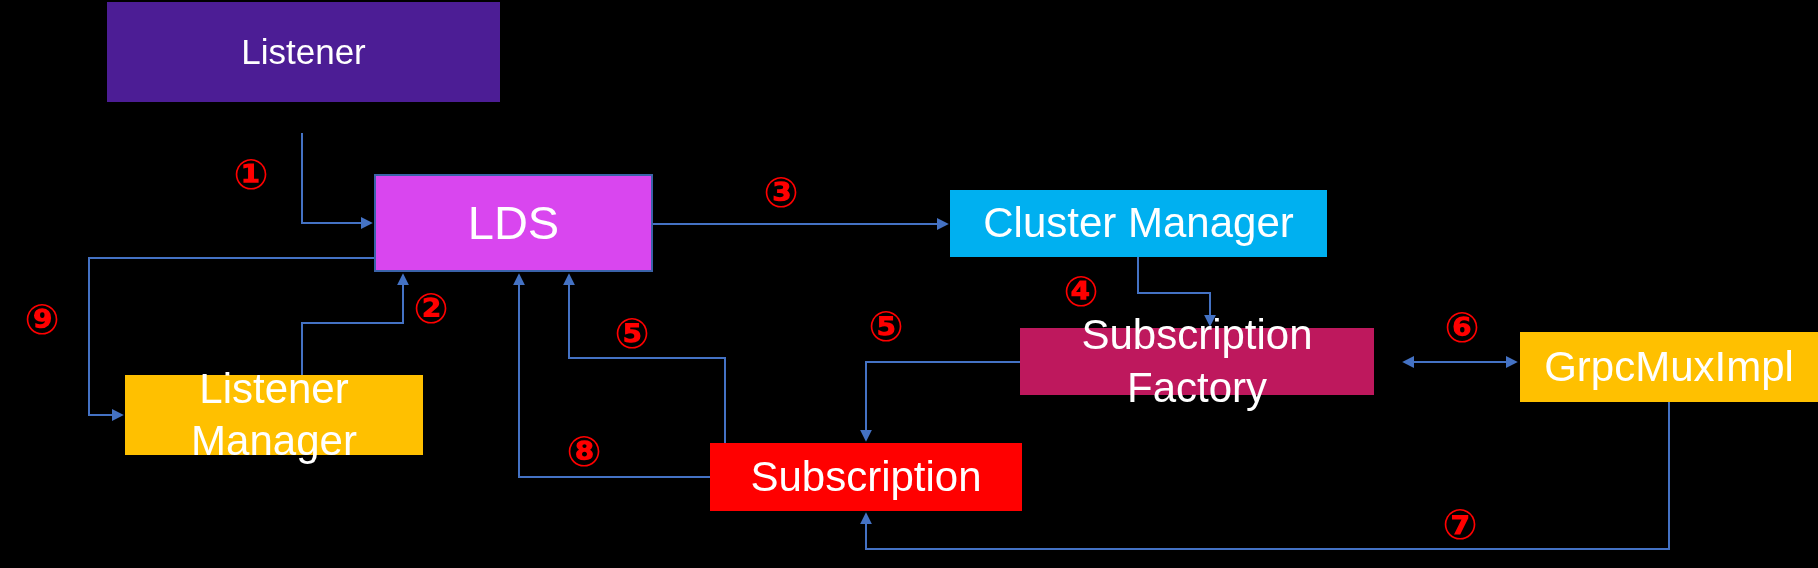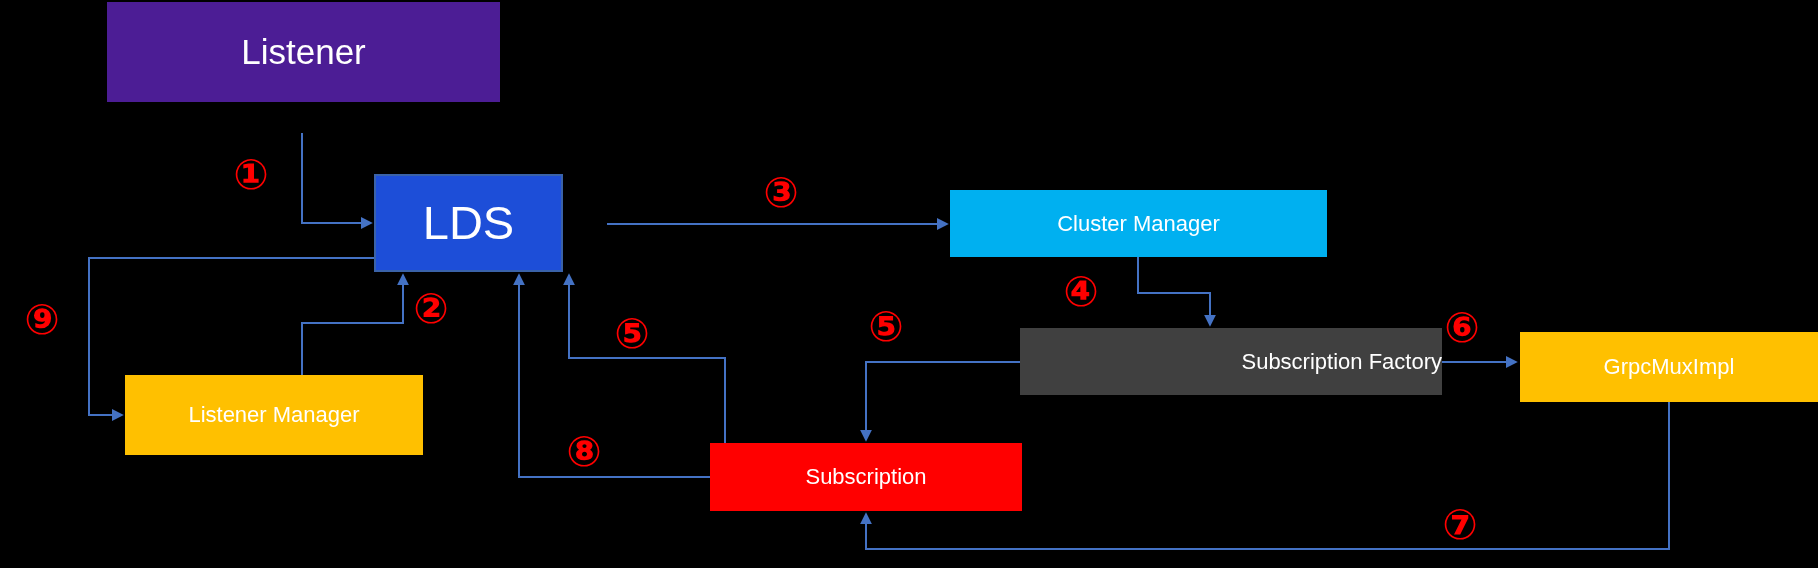--- a/index.html
+++ b/index.html
@@ -27,21 +27,21 @@
     stroke: #4472C4;
     stroke-width: 2;
   }
   .node {
     position: absolute;
     display: flex;
     align-items: center;
     justify-content: center;
     color: #FFFFFF;
     text-align: center;
-    font-size: 22px;
+    font-size: 42px;
     line-height: 1.25;
   }
   .node .line { display: block; }
   .node-lds { font-size: 47px; }
   .node-lcf { font-size: 35px; }
   .edge-label {
     position: absolute;
     transform: translate(-50%, -50%);
     color: #FF0000;
     font-family: "DejaVu Sans", sans-serif;
@@ -72,29 +72,29 @@
     <polyline points="710,477 519,477 519,275" marker-end="url(#arrow)"></polyline>
     <polyline points="374,258 89,258 89,415 122,415" marker-end="url(#arrow)"></polyline>
   </svg>
 
   <div class="node node-lcf" style="left:107px; top:2px; width:393px; height:100px; background:#4c1d95;">
     <div>
       <span class="line">Listener</span>
     </div>
   </div>
 
-  <div class="node node-lds" style="left:374px; top:174px; width:189px; height:98px; background:#1d4ed8; border:2px solid #3A62A8; box-sizing:border-box;text-align:center;">
+  <div class="node node-lds" style="left:374px; top:174px; width:279px; height:98px; background:#d946ef; border:2px solid #3A62A8; box-sizing:border-box;text-align:center;">
     <span>LDS</span>
   </div>
 
   <div class="node" style="left:950px; top:190px; width:377px; height:67px; background:#00B0F0;">
     <span>Cluster Manager</span>
   </div>
 
-  <div class="node" style="left:1020px; top:328px; width:422px; height:67px; background:#404040;justify-content:flex-end;">
+  <div class="node" style="left:1020px; top:328px; width:354px; height:67px; background:#be185d;">
     <span>Subscription Factory</span>
   </div>
 
   <div class="node" style="left:1520px; top:332px; width:298px; height:70px; background:#FFC000;">
     <span>GrpcMuxImpl</span>
   </div>
 
   <div class="node" style="left:125px; top:375px; width:298px; height:80px; background:#FFC000;">
     <span>Listener Manager</span>
   </div>

